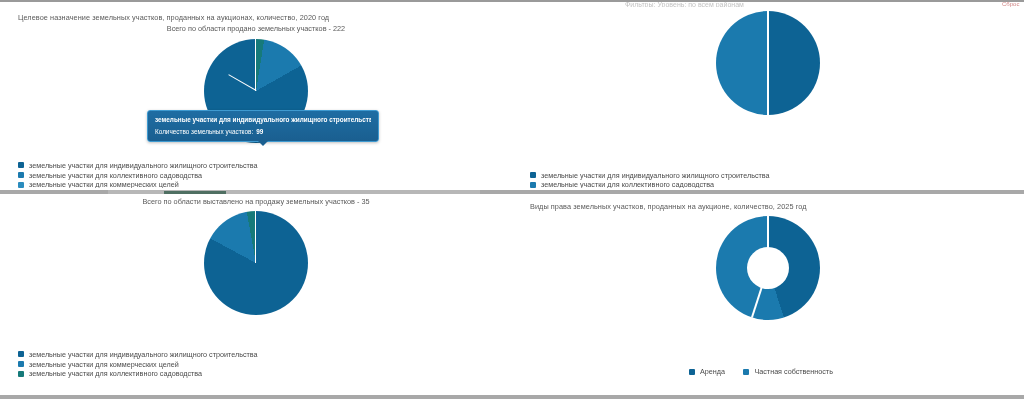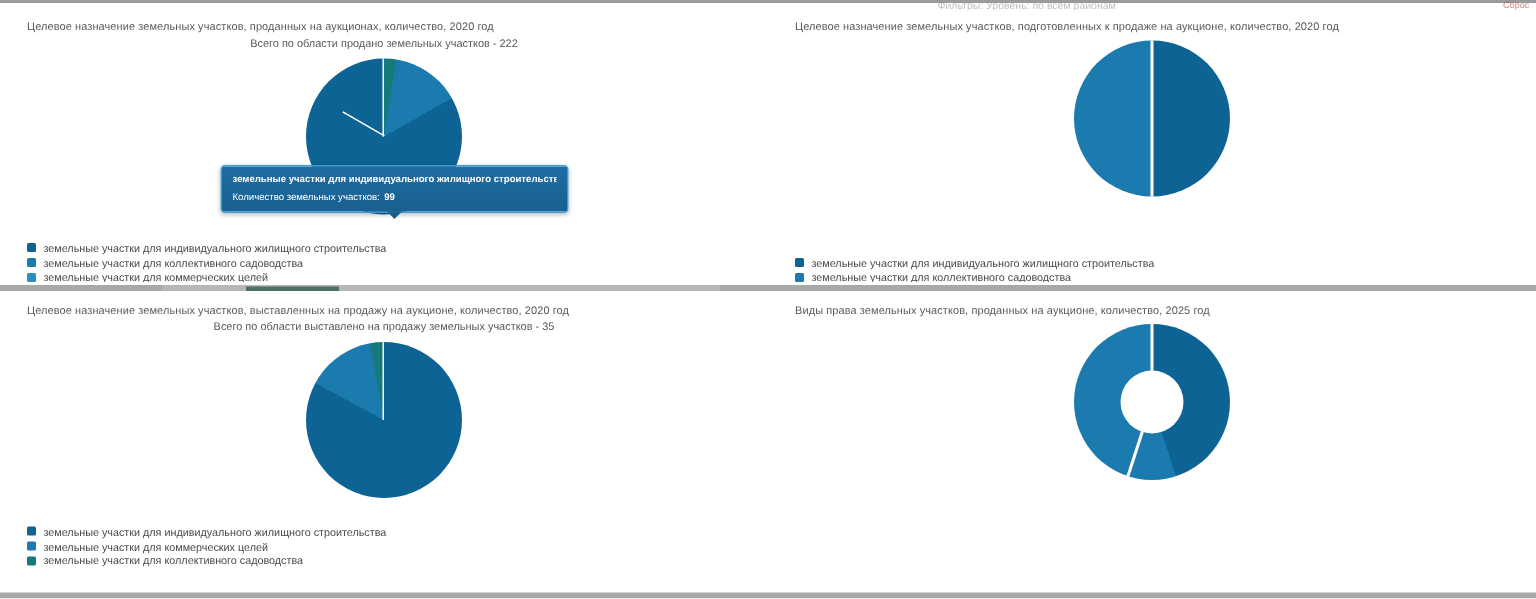--- a/index.html
+++ b/index.html
@@ -267,21 +267,20 @@
         <span class="legend-label">земельные участки для коллективного садоводства</span>
       </div>
       <div class="legend-row">
         <span class="swatch" style="background:#2b8cbe"></span>
         <span class="legend-label">земельные участки для коммерческих целей</span>
       </div>
     </div>
   </div>
 
   <div class="panel tr">
-    <div class="chart-title">Целевое назначение земельных участков, подготовленных к продаже на аукционе, количество, 2020 год</div>
 
     <div class="plot-area">
       <div class="pie-wrap">
         <div class="pie" style="background: conic-gradient(
                 #0d6394 0deg 180deg,
                 #1b7aae 180deg 360deg);"></div>
         <div class="slice-gap" style="left:51px; top:0; width:1.8px; height:104px;"></div>
       </div>
     </div>
 
@@ -297,21 +296,20 @@
     </div>
   </div>
 
   <div class="row-divider">
     <div class="band"></div>
     <div class="band-lite"></div>
     <div class="band-accent"></div>
   </div>
 
   <div class="panel bl">
-    <div class="chart-title">Целевое назначение земельных участков, выставленных на продажу на аукционе, количество, 2020 год</div>
     <div class="chart-subtitle">Всего по области выставлено на продажу земельных участков - 35</div>
 
     <div class="plot-area">
       <div class="pie-wrap">
         <div class="pie" style="background: conic-gradient(
                 #0d6394 0deg 298.3deg,
                 #1b7aae 298.3deg 349.7deg,
                 #167a7a 349.7deg 360deg);"></div>
         <div class="slice-gap" style="left:51px; top:0; width:1.4px; height:52px;"></div>
       </div>
@@ -340,19 +338,31 @@
       <div class="pie-wrap">
         <div class="pie" style="background: conic-gradient(
                 #0d6394 0deg 162.2deg,
                 #1b7aae 162.2deg 360deg);"></div>
         <div class="slice-gap" style="left:51px; top:0; width:1.8px; height:52px;"></div>
         <div class="slice-gap" style="left:51px; top:52px; width:1.8px; height:52px; transform:rotate(18deg); transform-origin: 50% 0;"></div>
         <div class="donut-hole"></div>
       </div>
     </div>
 
+    <div class="legend centered">
+      <div class="inline-holder">
+        <div class="legend-row">
+          <span class="swatch" style="background:#0d6394"></span>
+          <span class="legend-label">Аренда</span>
+        </div>
+        <div class="legend-row">
+          <span class="swatch" style="background:#1b7aae"></span>
+          <span class="legend-label">Частная собственность</span>
+        </div>
+      </div>
+    </div>
   </div>
 
   <div class="bottom-rule">
     <div class="bar"></div>
   </div>
 
 </div>
 
 </body></html>

